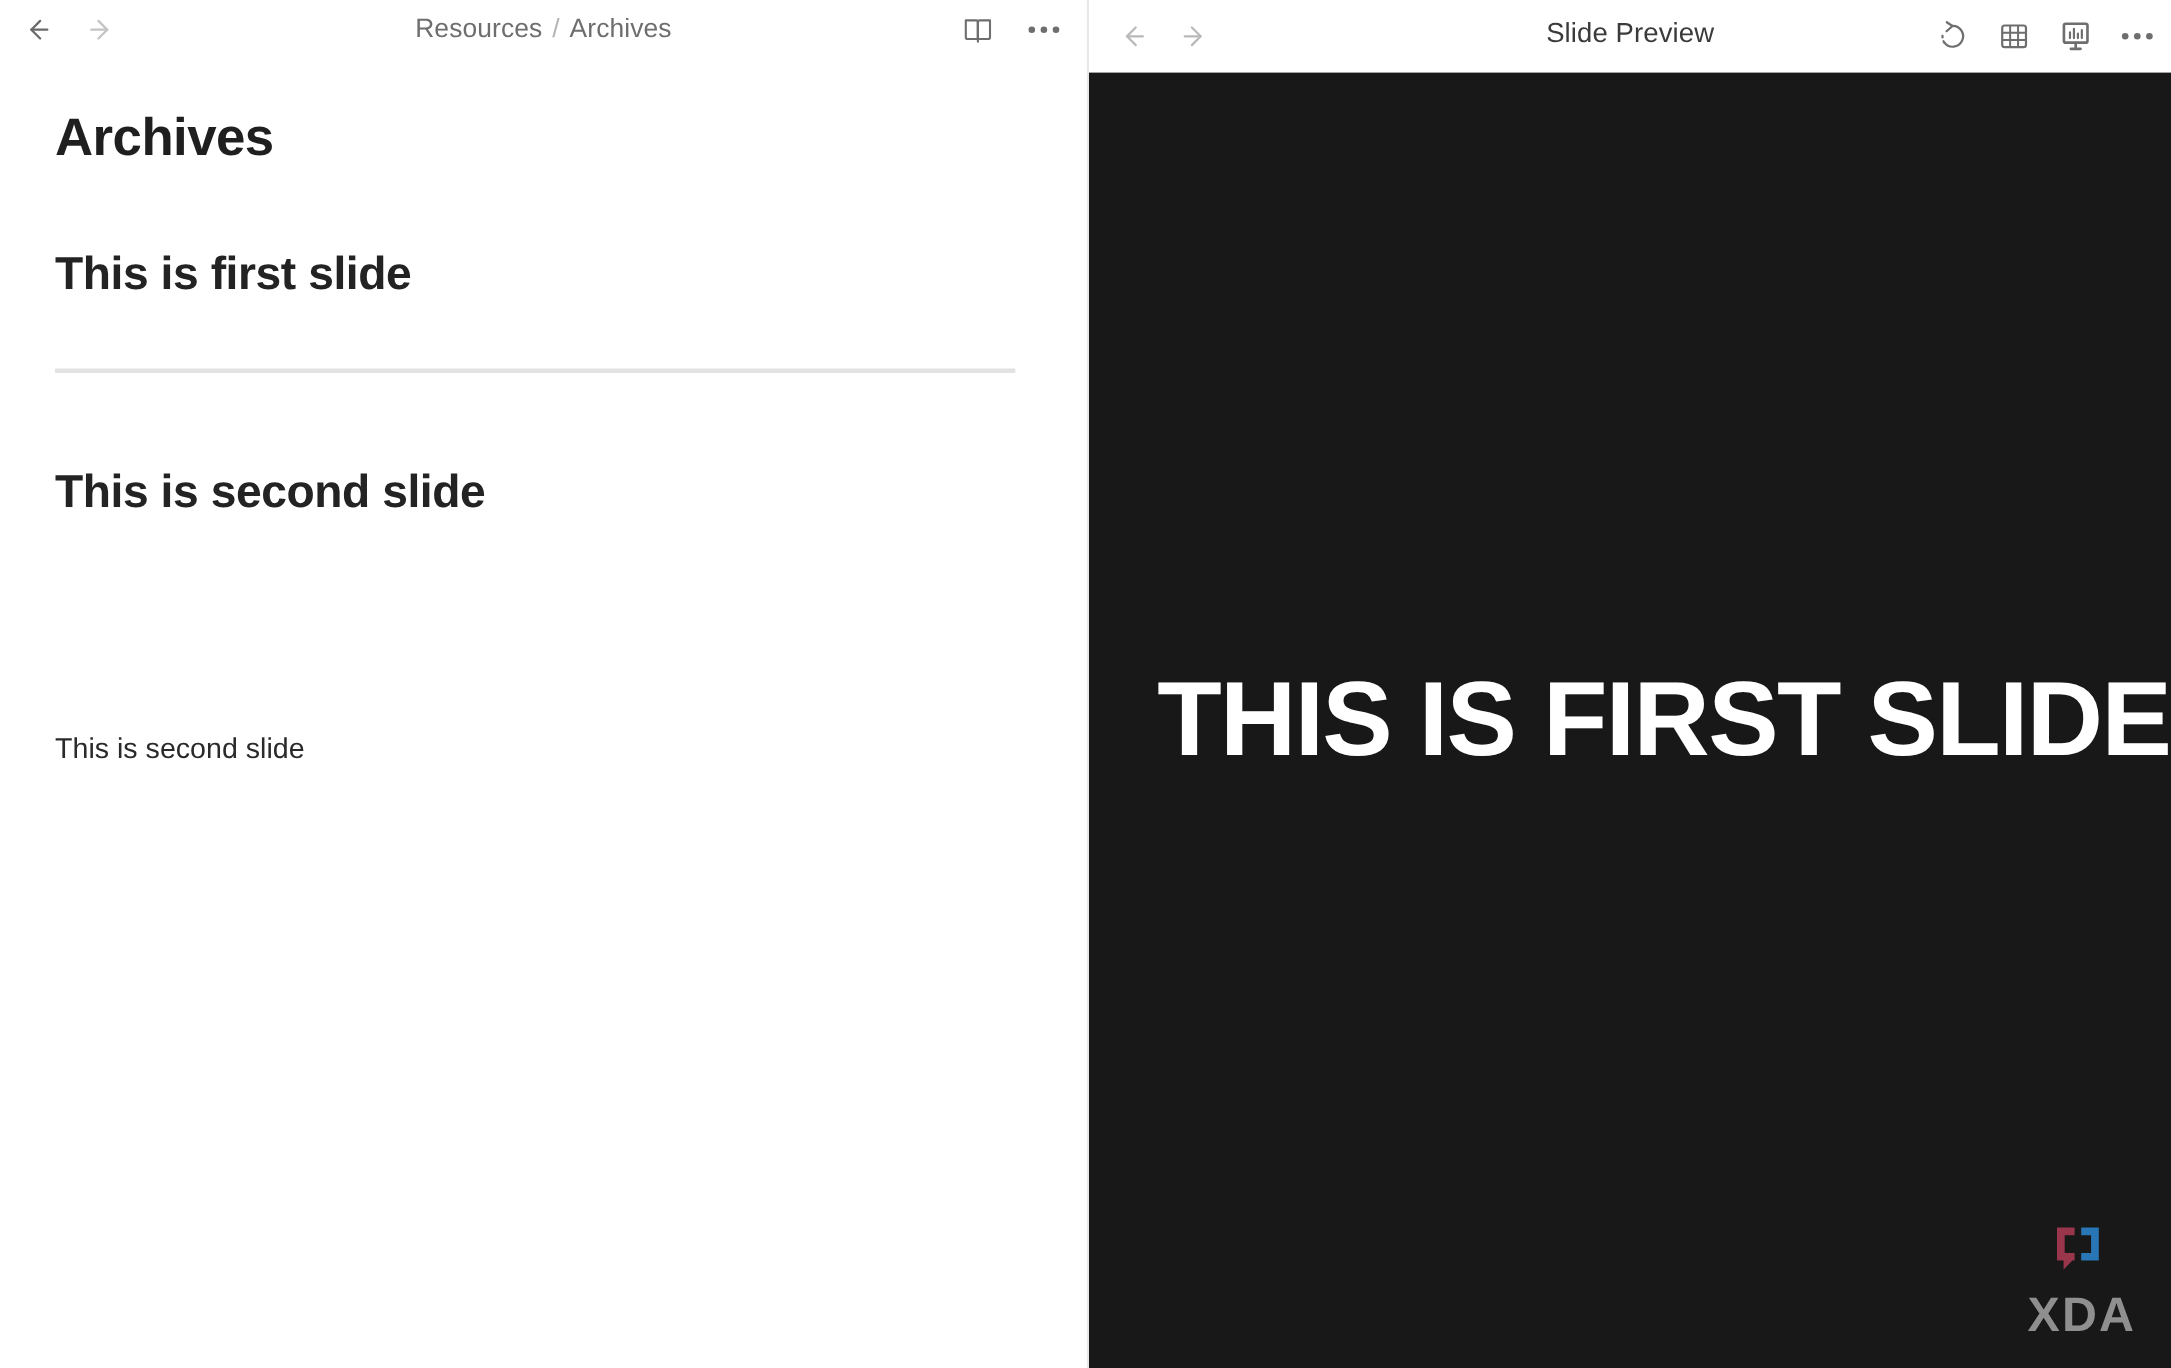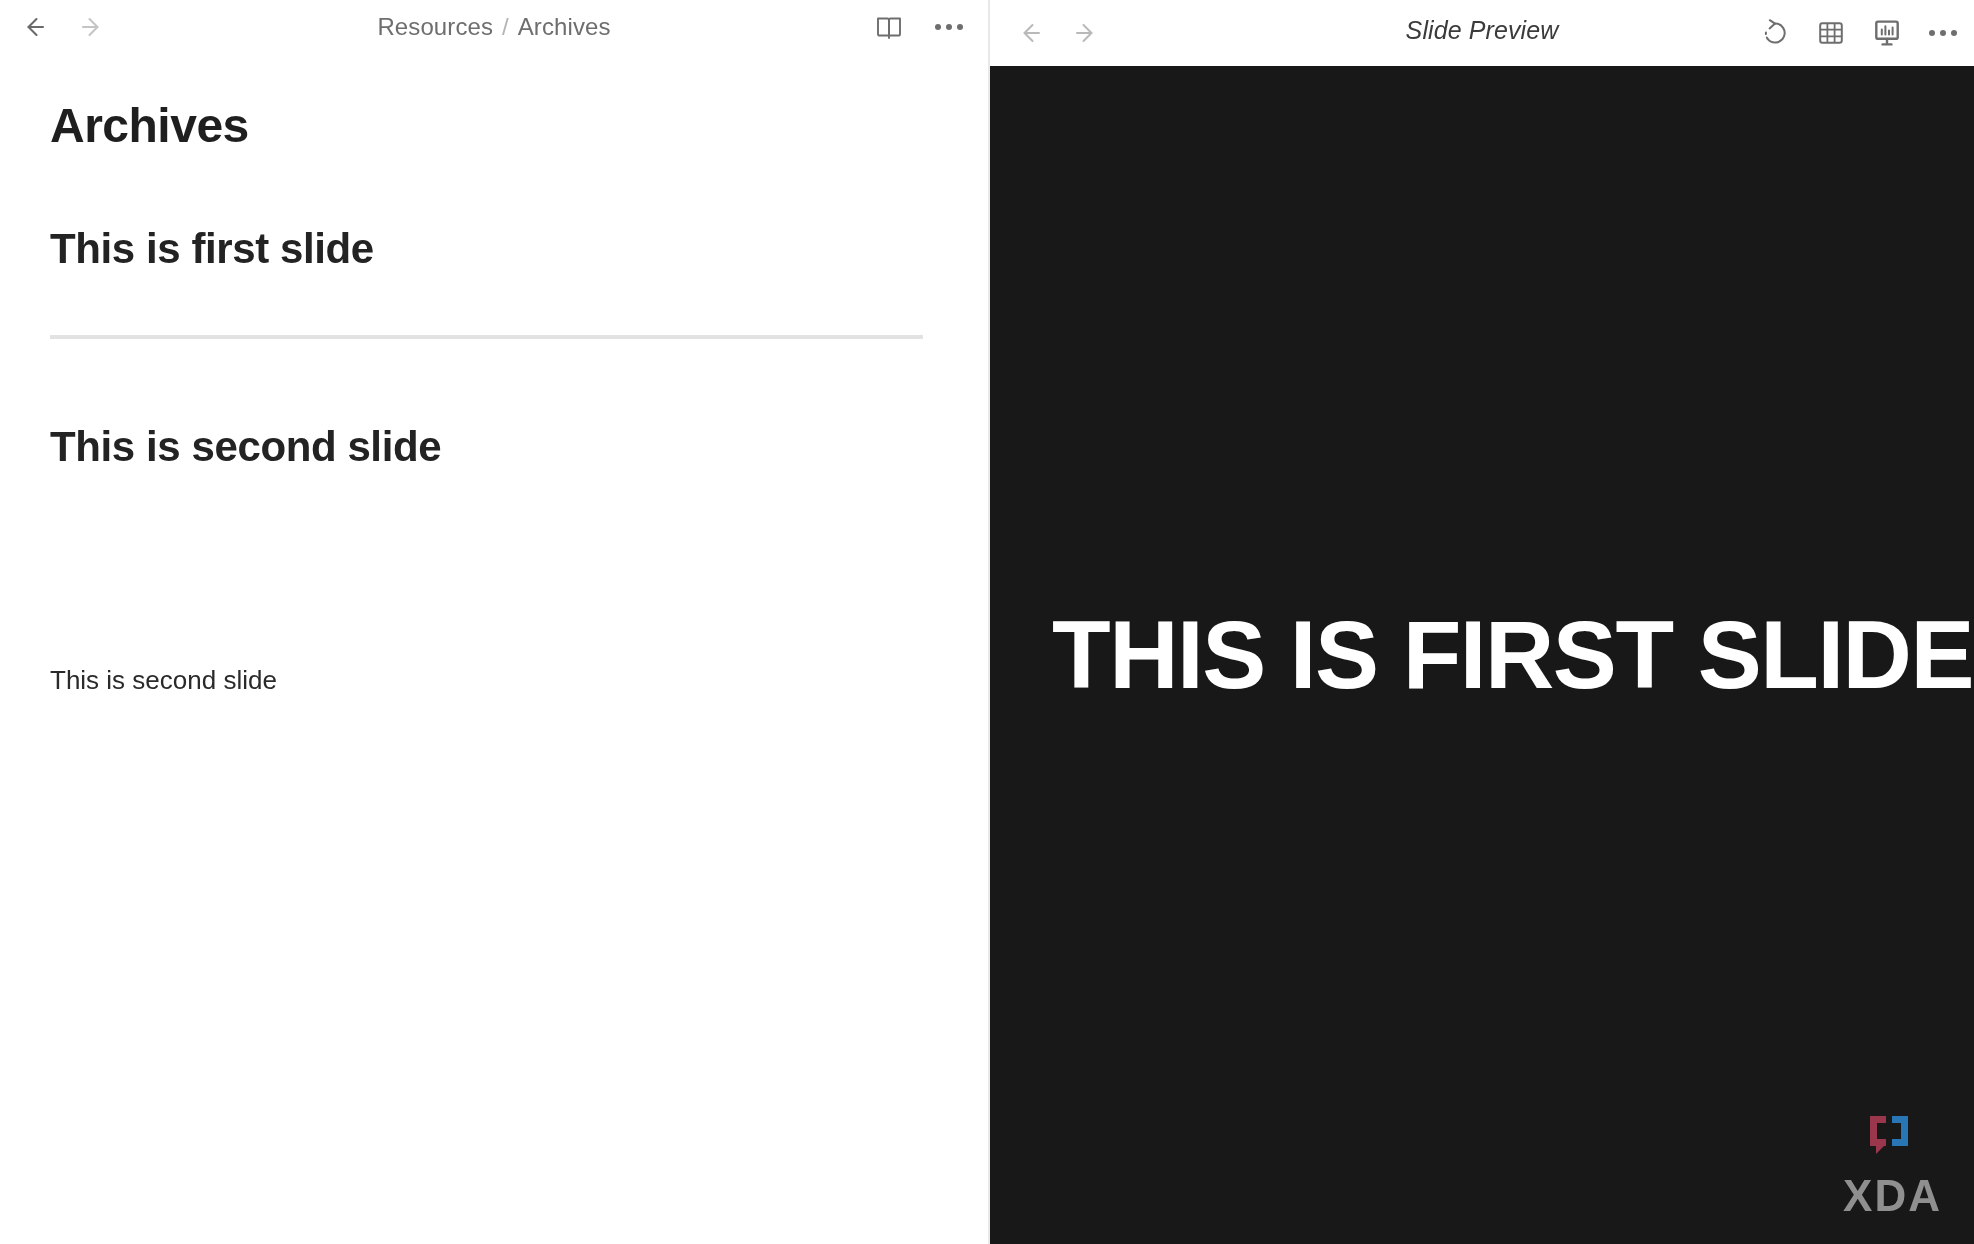--- a/index.html
+++ b/index.html
@@ -83,21 +83,20 @@
     background:#ffffff;
     position:relative;
     display:flex; flex-direction:column;
   }
   .topbar-right {
     height:66px;
     display:flex; align-items:center;
     padding:0 14px 0 24px;
     position:relative;
     background:#ffffff;
-    font-style:italic;
   }
   .topbar-right .nav-arrows { gap:28px; }
   .preview-title-wrap {
     position:absolute; left:0; right:0; top:0; height:60px;
     display:flex; align-items:center; justify-content:center;
     pointer-events:none;
   }
   .preview-title {
     font-size:25px; color:#3b3b3b; letter-spacing:.1px;
   }

